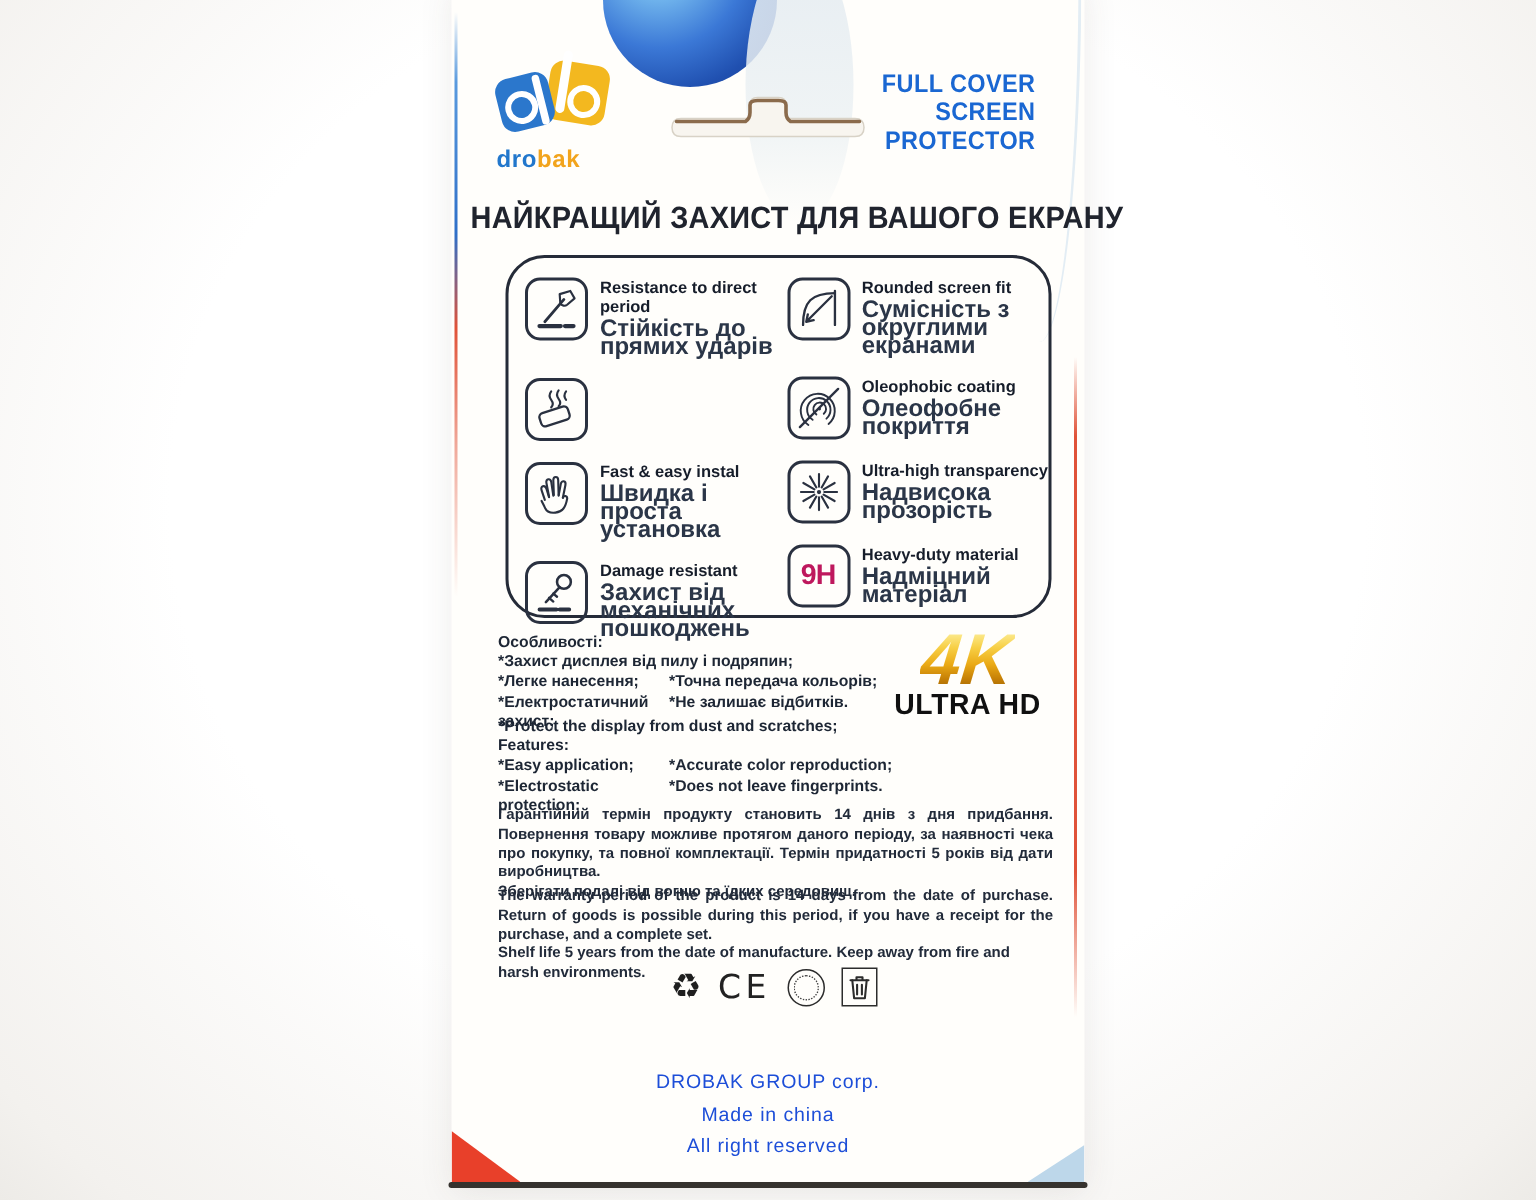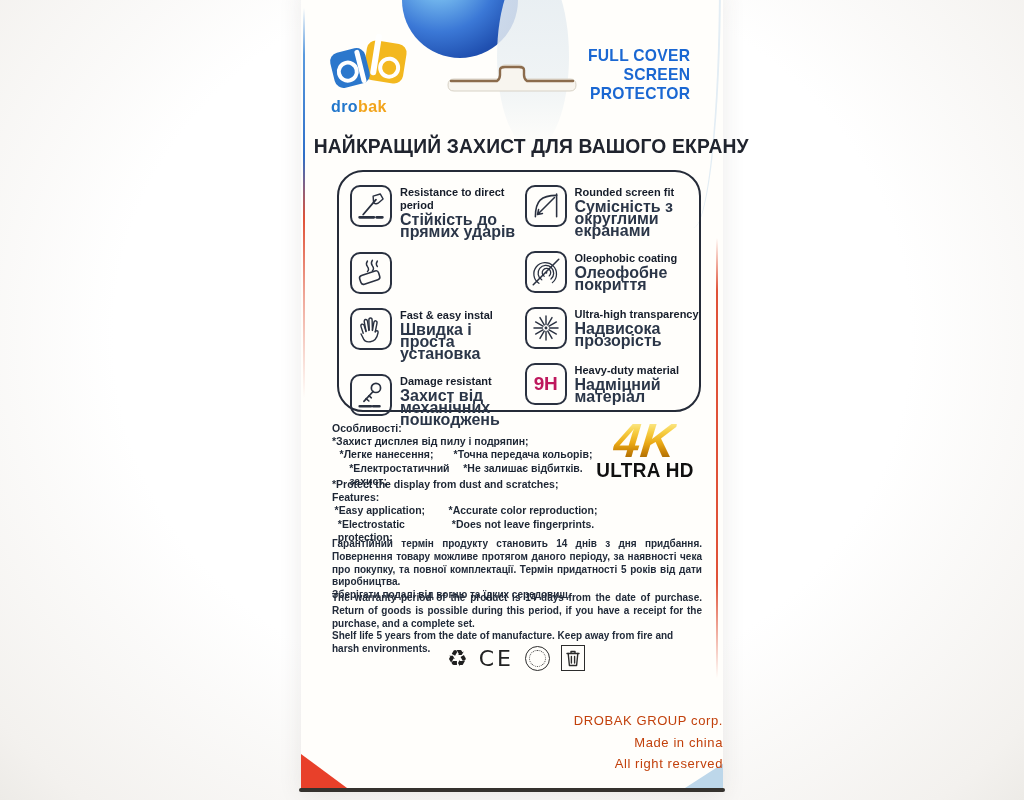--- a/index.html
+++ b/index.html
@@ -53,42 +53,42 @@
   .ficon{flex:0 0 42px;width:42px;height:42px;border:2px solid #2a3140;border-radius:10px;
       display:flex;align-items:center;justify-content:center;box-sizing:border-box;}
   .ficon svg{display:block;}
   .nineh{font-size:19px;font-weight:700;color:#be185d;letter-spacing:-0.5px;}
   .ftext{padding-top:1px;}
   .fen{font-size:11px;font-weight:700;color:#161d2a;line-height:13px;}
   .fua{font-size:16px;font-weight:600;color:#2b3648;line-height:12px;margin-top:2px;}
   
   .blist{position:absolute;left:31px;width:268px;font-size:10.5px;line-height:13.2px;font-weight:700;color:#1d2634;}
   .list-ua{top:434px;} .list-en{top:490px;}
-  .lrow{display:flex;justify-content:center;} .lrow .c1{width:114px;}
+  .lrow{display:flex;} .lrow .c1{width:114px;}
   
   .fourk{position:absolute;left:286px;top:432px;width:116px;text-align:center;}
   .k4{display:inline-block;font-size:48px;font-weight:900;font-style:italic;line-height:42px;
       background:linear-gradient(180deg,#fdf0a0 0%,#f7cf45 28%,#eaa915 55%,#c57f06 78%,#9a6203 100%);
       -webkit-background-clip:text;background-clip:text;color:transparent;transform:skewX(-6deg);}
   .uhd{font-size:19.5px;font-weight:900;color:#101010;letter-spacing:.4px;margin-top:-3px;transform:scaleX(.97);}
   
   .divider{position:absolute;left:31px;top:543px;width:368px;border-top:1.6px solid #59595
 7;}
   .warr{position:absolute;left:31px;width:370px;font-size:10px;line-height:12.8px;font-weight:600;color:#222b3a;}
   .warr-ua{top:550px;} .warr-en{top:604px;}
   .warr p{margin:0;} .warr p.just{text-align:justify;}
   
   .certs{position:absolute;left:146px;top:656px;display:flex;align-items:center;gap:11px;height:28px;}
   .recycle{font-size:23px;line-height:23px;color:#1f1f1f;font-family:"DejaVu Sans", sans-serif;}
   .ce{font-size:22px;font-weight:400;letter-spacing:3px;color:#222;font-family:"DejaVu Sans", sans-serif;}
   .seal{width:25px;height:25px;border:1.6px solid #2c2c2c;border-radius:50%;position:relative;box-sizing:border-box;}
   .seal::before{content:"";position:absolute;inset:3px;border:1px dotted #444;border-radius:50%;}
   .bin{width:24px;height:26px;border:1.6px solid #2c2c2c;display:flex;align-items:center;justify-content:center;box-sizing:border-box;}
   
-  .footer{position:absolute;left:0;width:422px;top:722px;text-align:right;color:#c2410c;
+  .footer{position:absolute;left:0;width:422px;top:722px;text-align:center;color:#1d4ed8;
       font-size:13px;line-height:21.5px;letter-spacing:.6px;}
 </style>
 </head>
 <body>
 
 <div id="stage">
   <div class="card">
 
     <div class="sphere"></div>
     <div class="swoosh"></div>

